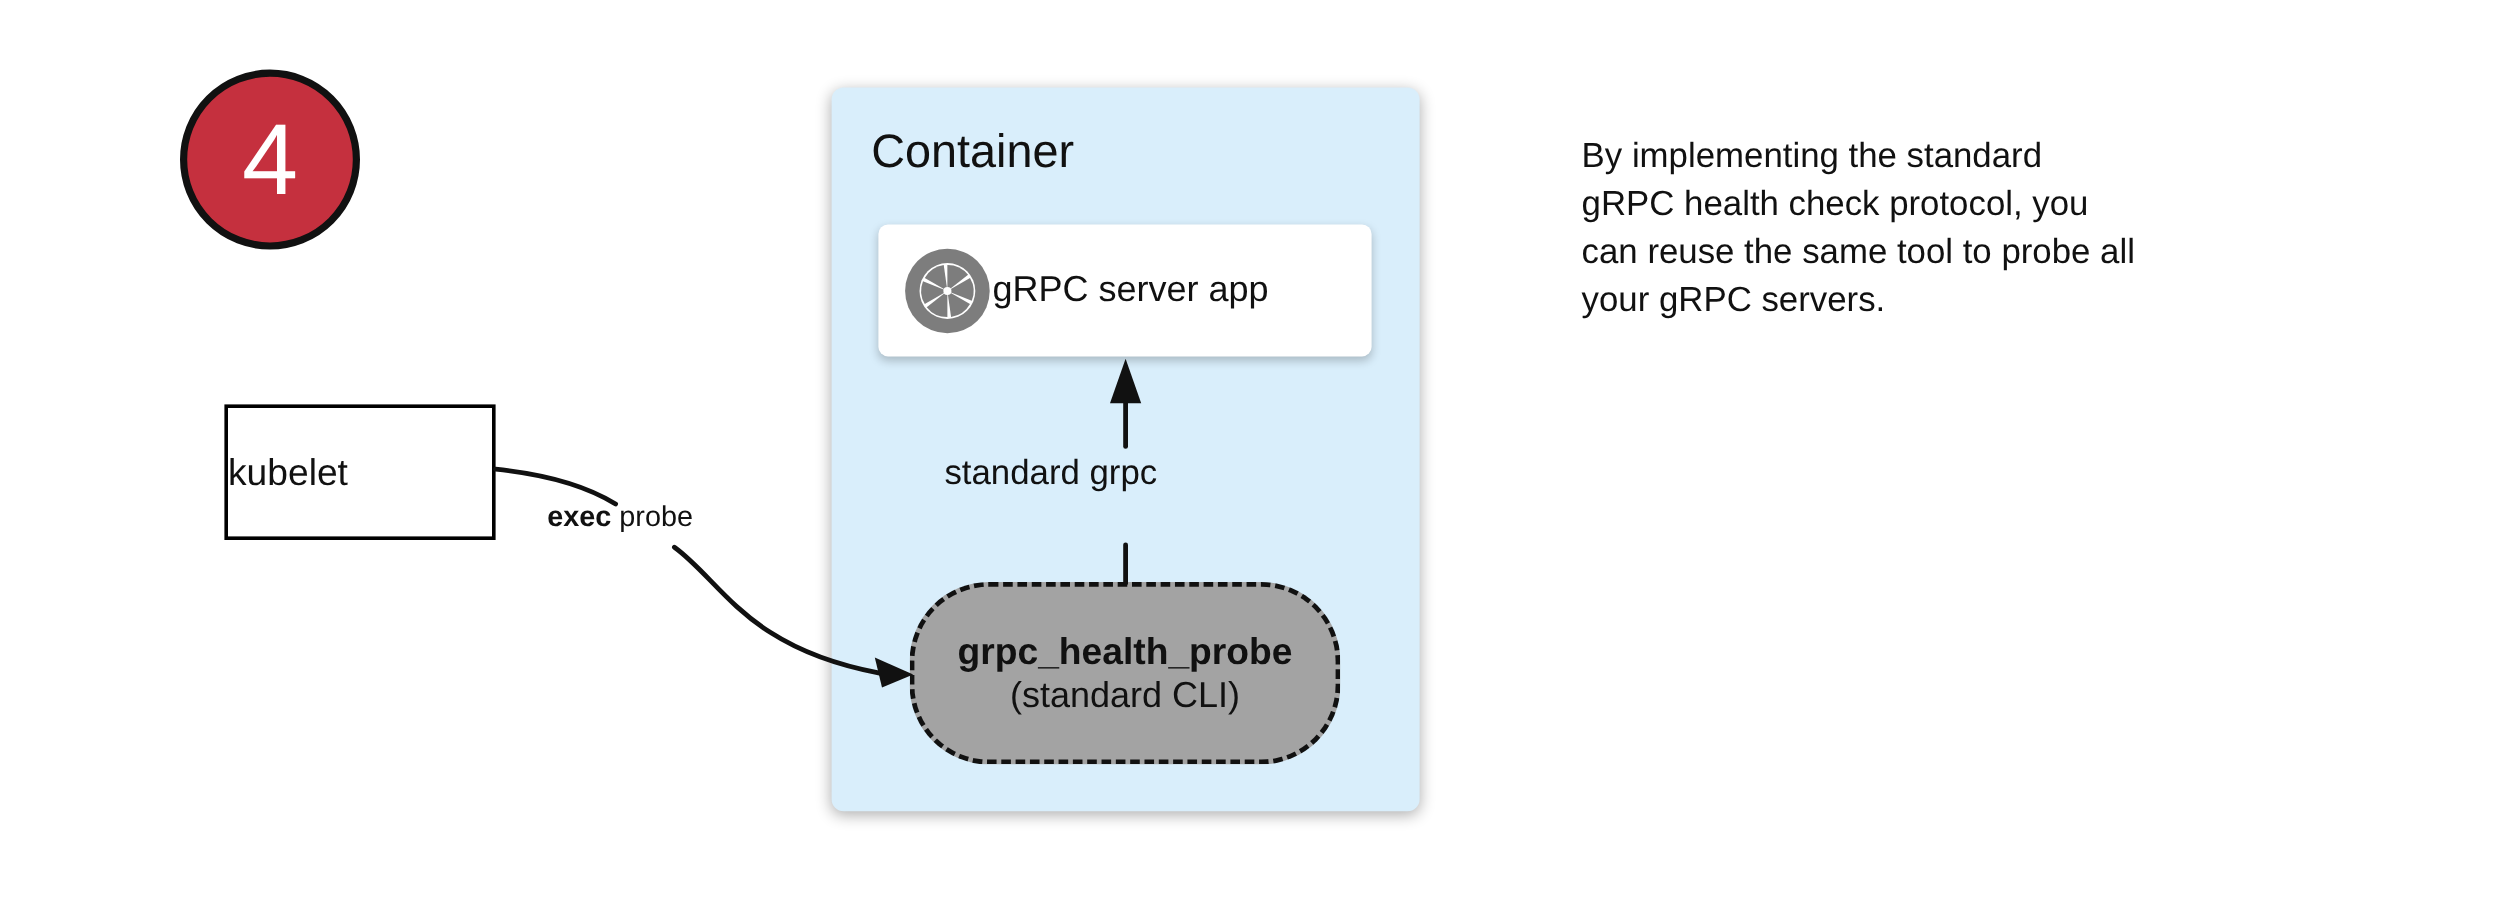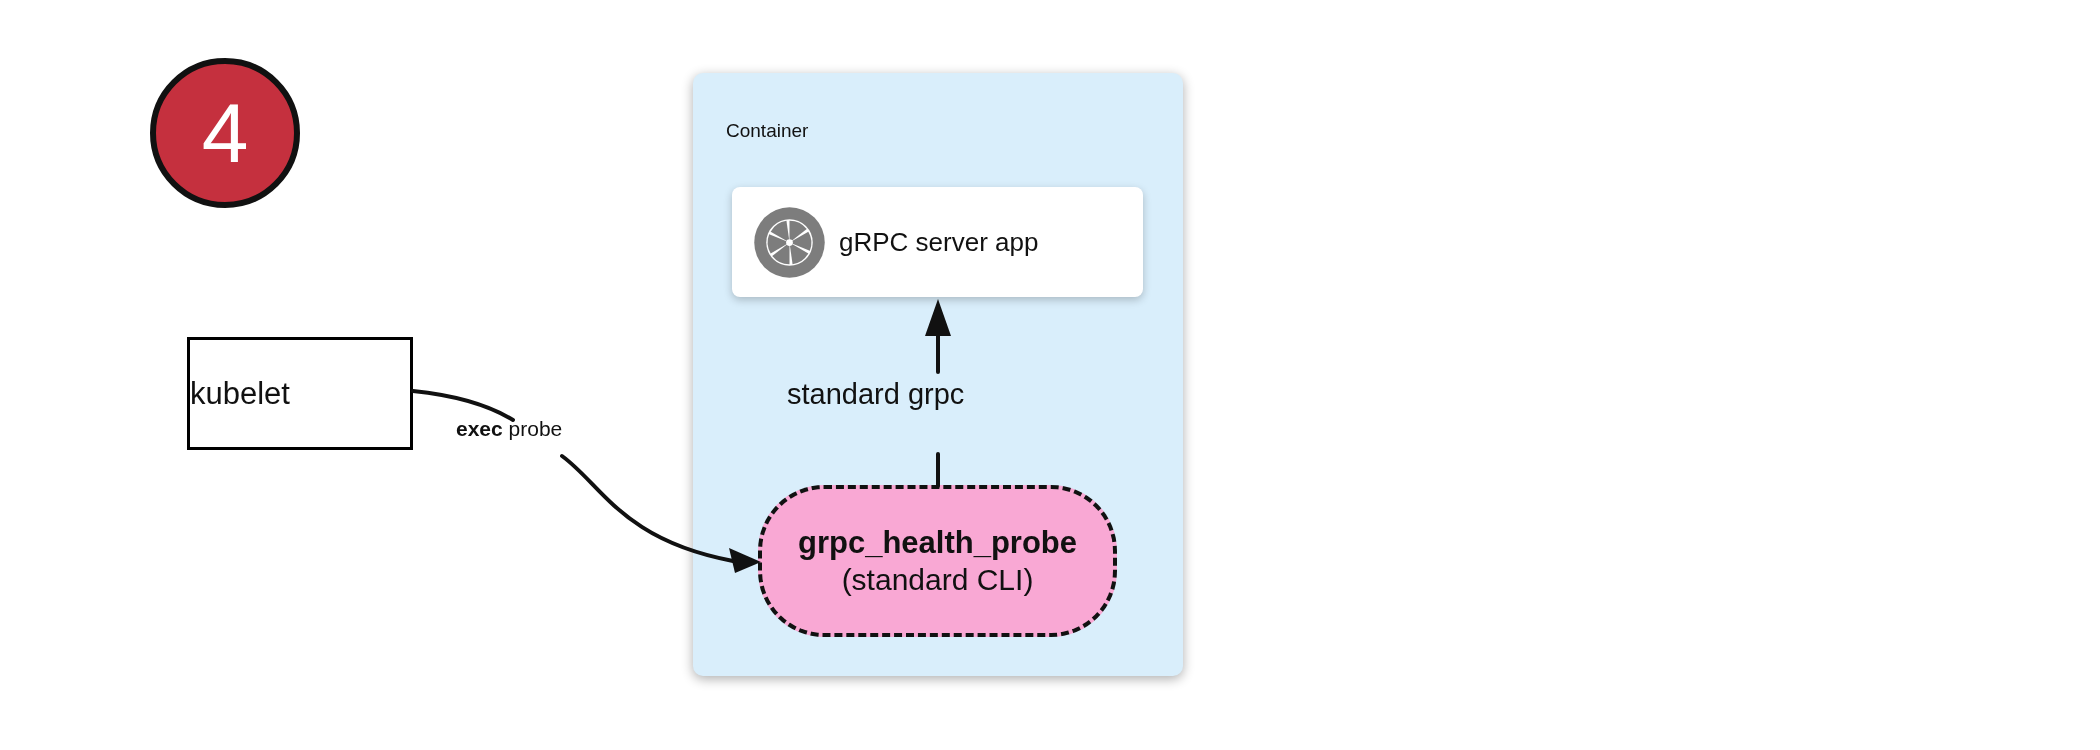--- a/index.html
+++ b/index.html
@@ -46,45 +46,45 @@
   .container-box {
     position: absolute;
     left: 693px; top: 73px;
     width: 490px; height: 603px;
     background: #d9eefb;
     border-radius: 10px;
     box-shadow: 0 3px 12px rgba(0,0,0,0.32);
   }
   .container-label {
     position: absolute;
-    left: 33px; top: 47px;
-    font-size: 19px;
+    left: 33px; top: 32px;
+    font-size: 39px;
     color: #111111;
   }
 
   
   .server-box {
     position: absolute;
     left: 732px; top: 187px;
     width: 411px; height: 110px;
     background: #ffffff;
     border-radius: 8px;
     box-shadow: 0 3px 8px rgba(0,0,0,0.22);
     display: flex; align-items: center;
     padding-left: 20px;
   }
   .server-icon { width: 75px; height: 75px; flex: 0 0 75px; }
-  .server-label { margin-left: 12px; font-size: 26px; }
+  .server-label { margin-left: 0; font-size: 30px; }
 
   
   .probe-box {
     position: absolute;
     left: 758px; top: 485px;
     width: 359px; height: 152px;
-    background: #f9a8d4;
+    background: #a3a3a3;
     border: 4px dashed #111111;
     border-radius: 66px;
     display: flex; flex-direction: column;
     align-items: center; justify-content: center;
     text-align: right;
   }
   .probe-title { font-size: 31px; font-weight: bold; line-height: 1.2; }
   .probe-subtitle { font-size: 30px; line-height: 1.2; }
 
   
@@ -92,21 +92,21 @@
     position: absolute;
     left: 787px; top: 376px;
     width: 300px;
     text-align: left;
     font-size: 29px;
     line-height: 36px;
   }
   .exec-label {
     position: absolute;
     left: 456px; top: 417px;
-    font-size: 21px;
+    font-size: 24px;
     white-space: pre;
   }
   .exec-label .bold { font-weight: bold; }
 
   
   .note-text {
     position: absolute;
     left: 1318px; top: 110px;
     width: 520px;
     font-size: 29px;
@@ -181,14 +181,20 @@
       <polygon points="761,562 729,548 735,573"></polygon>
     </g>
   </svg>
 
   <div class="protocol-label">
     <div>standard grpc</div>
   </div>
 
   <div class="exec-label"><span class="bold">exec</span><span> probe</span></div>
 
+  <div class="note-text">
+    <div>By implementing the standard</div>
+    <div>gRPC health check protocol, you</div>
+    <div>can reuse the same tool to probe all</div>
+    <div>your gRPC servers.</div>
+  </div>
 
 </div>
 
 </body></html>

